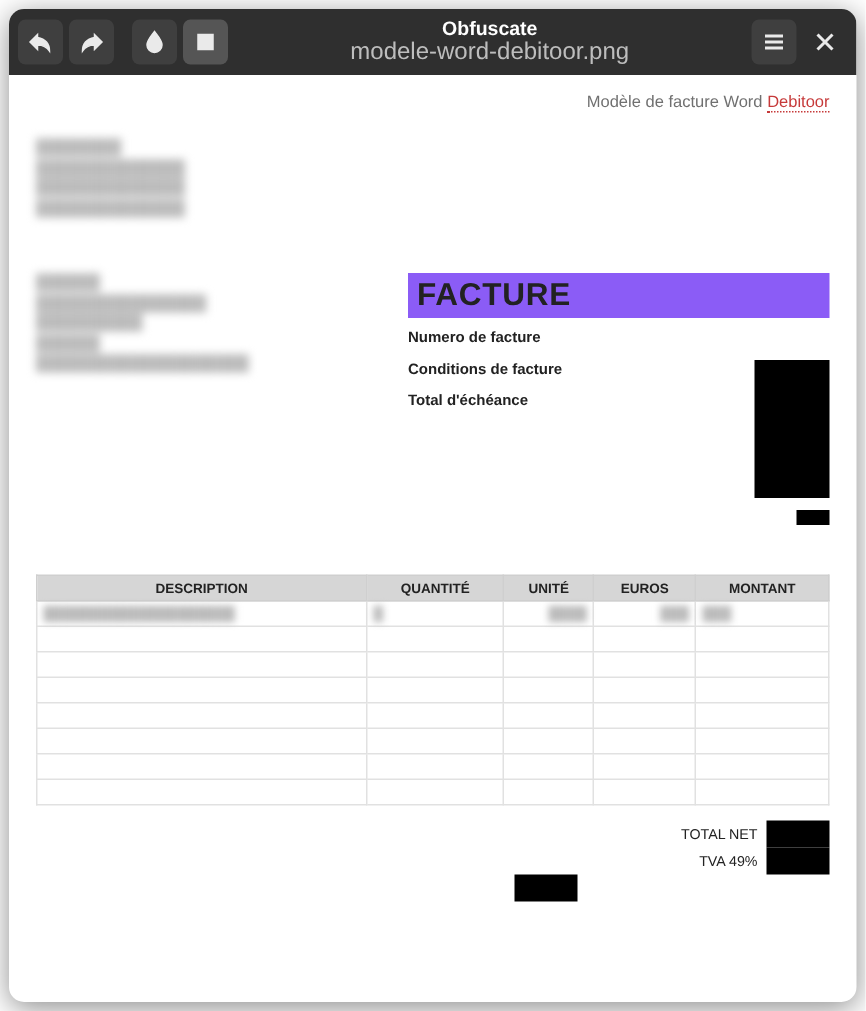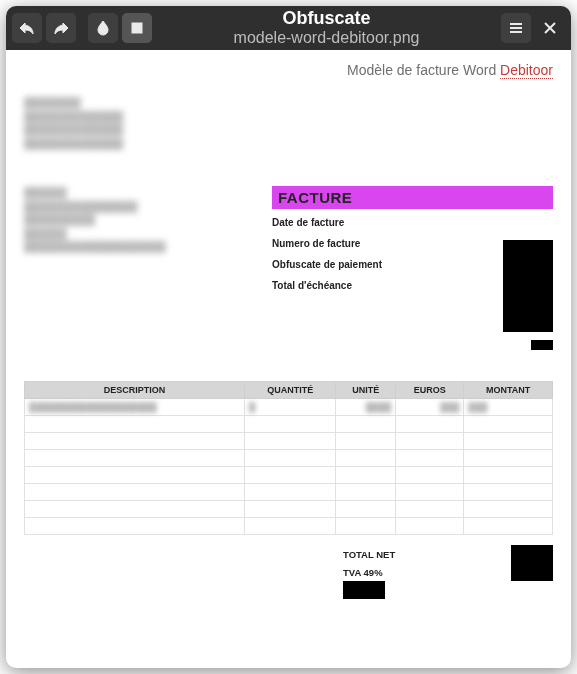--- a/index.html
+++ b/index.html
@@ -28,41 +28,41 @@
   .tb-btn {
     background: #3f3f3f;
     border-radius: 5px;
     width: 30px; height: 30px;
     display: flex; align-items: center; justify-content: center;
     cursor: pointer;
   }
   .tb-btn svg { width: 16px; height: 16px; fill: #eaeaea; stroke: #eaeaea; }
   .tb-btn.plain { background: transparent; }
   .tb-title { flex: 1; text-align: center; line-height: 1.1; }
-  .tb-title .app { font-weight: 600; font-size: 18px; color: #fff; }
+  .tb-title .app { font-weight: 600; font-size: 13px; color: #fff; }
   .tb-title .sub { font-size: 16px; color: #bdbdbd; }
   .content {
     flex: 1; overflow: hidden;
     padding: 12px 18px 18px;
     font-size: 10px;
     color: #222;
     position: relative;
   }
-  .top-note { text-align: right; font-size: 14px; color: #707070; margin-bottom: 18px; }
+  .top-note { text-align: right; font-size: 11px; color: #707070; margin-bottom: 18px; }
   .top-note .brand { color: #c63a3a; border-bottom: 1px dotted #c63a3a; }
   .blur-text { filter: blur(3px); color: #bbb; user-select: none; }
   .sender { margin-bottom: 36px; font-size: 10px; line-height: 1.35; }
   .client { font-size: 10px; line-height: 1.35; }
   .two-col { display: flex; gap: 8px; }
   .two-col .left { flex: 0 0 240px; }
   .two-col .right { flex: 1; }
   .inv-title {
-    background: #d946ef;
+    background: #8b5cf6;
     font-weight: 800;
-    font-size: 15px;
+    font-size: 21px;
     padding: 3px 6px;
     letter-spacing: 0.5px;
   }
   .inv-meta { margin-top: 8px; font-size: 10px; }
   .inv-row { display: flex; align-items: flex-start; margin-bottom: 10px; font-weight: 700; }
   .inv-row .lbl { flex: 1; }
   .big-redact {
     position: absolute;
     right: 18px; top: 190px;
     width: 50px; height: 92px;
@@ -70,21 +70,21 @@
   }
   .small-redact {
     position: absolute;
     right: 18px; top: 290px;
     width: 22px; height: 10px;
     background: #000;
   }
   table.lines {
     width: 100%;
     border-collapse: collapse;
-    margin-top: 80px;
+    margin-top: 100px;
     font-size: 9px;
   }
   table.lines th {
     background: #d6d6d6;
     font-weight: 700;
     padding: 3px 4px;
     text-align: center;
     border: 1px solid #cfcfcf;
     font-size: 9px;
   }
@@ -94,21 +94,21 @@
     height: 17px;
     padding: 2px 4px;
   }
   table.lines td .blur-cell { filter: blur(2.5px); color: #bbb; font-size: 9px; }
   .totals {
     margin-top: 10px;
     display: flex; justify-content: flex-end;
   }
   .totals-inner { width: 210px; font-size: 9.5px; }
   .tot-row { display: flex; align-items: center; height: 18px; }
-  .tot-row .lab { flex: 1; text-align: left; padding-right: 6px; font-weight: 700; }
+  .tot-row .lab { flex: 1; text-align: right; padding-right: 6px; font-weight: 400; }
   .tot-row .box { width: 42px; height: 18px; background: #000; }
 </style>
 </head>
 <body>
 
 <div class="window">
   <div class="titlebar">
     <div class="tb-btn">
       <svg viewBox="0 0 16 16">
           <path d="M6 3 1 8l5 5v-3c4 0 6 1 8 4 0-5-3-8-8-9V3z"></path>
@@ -158,27 +158,24 @@
     <div class="two-col">
       <div class="left">
         <div class="client blur-text">
           ██████<br>████████████████<br>██████████<br>██████<br>████████████████████
         </div>
       </div>
       <div class="right">
         <div class="inv-title">FACTURE</div>
         <div class="inv-meta">
           <div class="inv-row">
-              <span class="lbl">Date de facture</span>
-            </div>
-          <div class="inv-row">
               <span class="lbl">Numero de facture</span>
             </div>
           <div class="inv-row">
-              <span class="lbl">Obfuscate de paiement</span>
+              <span class="lbl">Conditions de facture</span>
             </div>
           <div class="inv-row">
               <span class="lbl">Total d'échéance</span>
             </div>
         </div>
       </div>
     </div>
 
     <div class="big-redact"></div>
     <div class="small-redact"></div>

